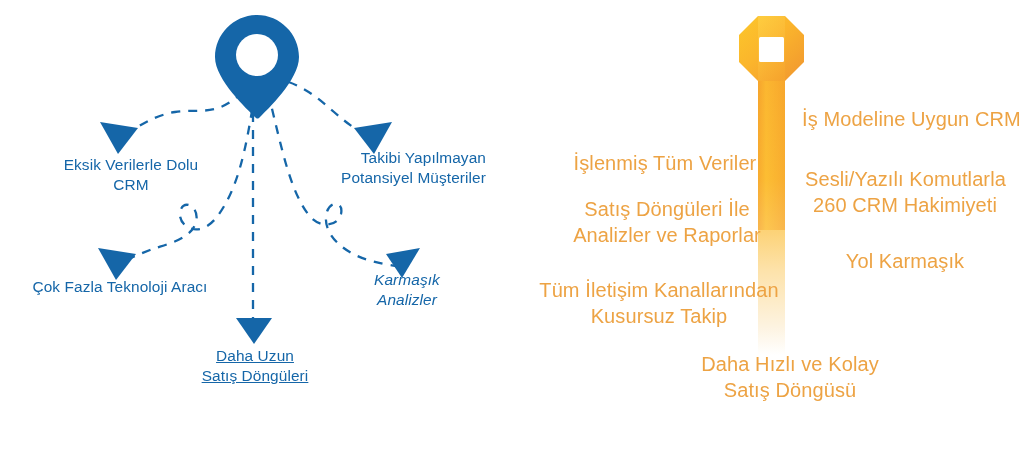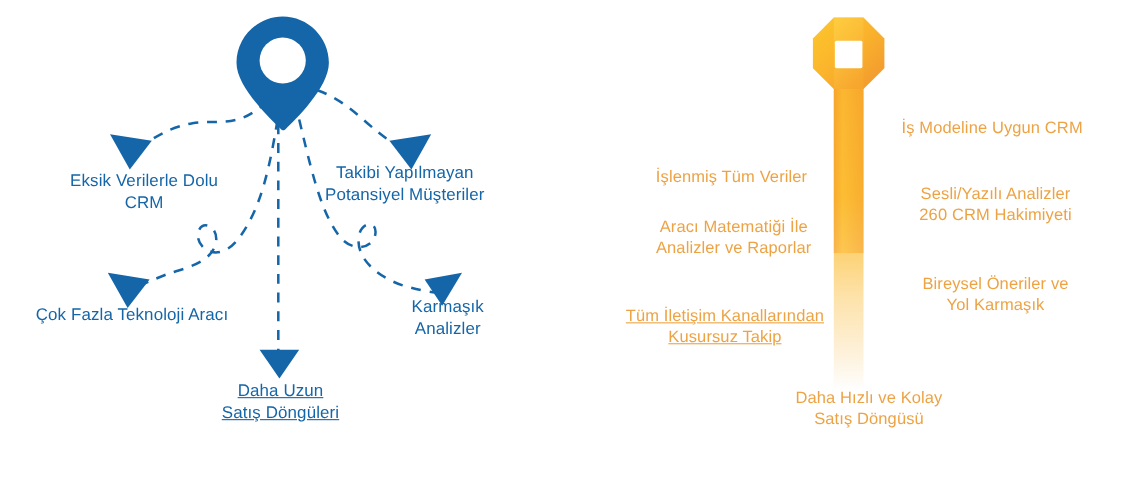--- a/index.html
+++ b/index.html
@@ -19,37 +19,37 @@
 
   
   .label{
     position:absolute;
     text-align:center;
     line-height:1.28;
     white-space:nowrap;
     letter-spacing:.1px;
   }
   .label.blue{color:#1566a8;font-size:15.4px;font-weight:400;}
-  .label.orange{color:#eda344;font-size:15px;font-weight:400;}
+  .label.orange{color:#eda344;font-size:20px;font-weight:400;}
   .label .l2{display:block;}
 
   
   #lbl-eksik      {left:31px;  top:155px; width:200px;text-align:center;}
-  #lbl-takibi     {left:268px; top:148px; width:200px;}
+  #lbl-takibi     {left:286px; top:148px; width:200px;text-align:right;}
   #lbl-cokfazla   {left:0px;   top:277px; width:240px;}
-  #lbl-karmasik   {left:348px; top:270px; width:118px;}
+  #lbl-karmasik   {left:348px; top:270px; width:118px;font-style:italic;}
   #lbl-dahauzun   {left:165px; top:346px; width:180px;text-decoration:underline;}
 
   
   #lbl-ismodel    {left:290px; top:107px; width:200px;}
   #lbl-islenmis   {left:58px;  top:151px; width:190px;}
   #lbl-sesli      {left:293px; top:167px; width:200px;}
   #lbl-satismat   {left:55px;  top:197px; width:200px;}
   #lbl-bireysel   {left:298px; top:249px; width:190px;}
-  #lbl-tumiletisim{left:22px;  top:278px; width:250px;text-decoration:underline;}
+  #lbl-tumiletisim{left:22px;  top:278px; width:250px;}
   #lbl-dahahizli  {left:178px; top:352px; width:200px;}
 </style>
 </head>
 <body>
 
 <div id="stage">
 
   <div class="panel" id="panel-problems">
 
     <svg class="art" viewBox="0 0 512 454">
@@ -163,31 +163,30 @@
 
     <div class="label orange" id="lbl-ismodel">
       <span>İş Modeline Uygun CRM</span>
     </div>
 
     <div class="label orange" id="lbl-islenmis">
       <span>İşlenmiş Tüm Veriler</span>
     </div>
 
     <div class="label orange" id="lbl-sesli">
-      <span>Sesli/Yazılı Analizler</span>
+      <span>Sesli/Yazılı Komutlarla</span>
       <span class="l2">260 CRM Hakimiyeti</span>
     </div>
 
     <div class="label orange" id="lbl-satismat">
-      <span>Aracı Matematiği İle</span>
+      <span>Satış Döngüleri İle</span>
       <span class="l2">Analizler ve Raporlar</span>
     </div>
 
     <div class="label orange" id="lbl-bireysel">
-      <span>Bireysel Öneriler ve</span>
       <span class="l2">Yol Karmaşık</span>
     </div>
 
     <div class="label orange" id="lbl-tumiletisim">
       <span>Tüm İletişim Kanallarından</span>
       <span class="l2">Kusursuz Takip</span>
     </div>
 
     <div class="label orange" id="lbl-dahahizli">
       <span>Daha Hızlı ve Kolay</span>

